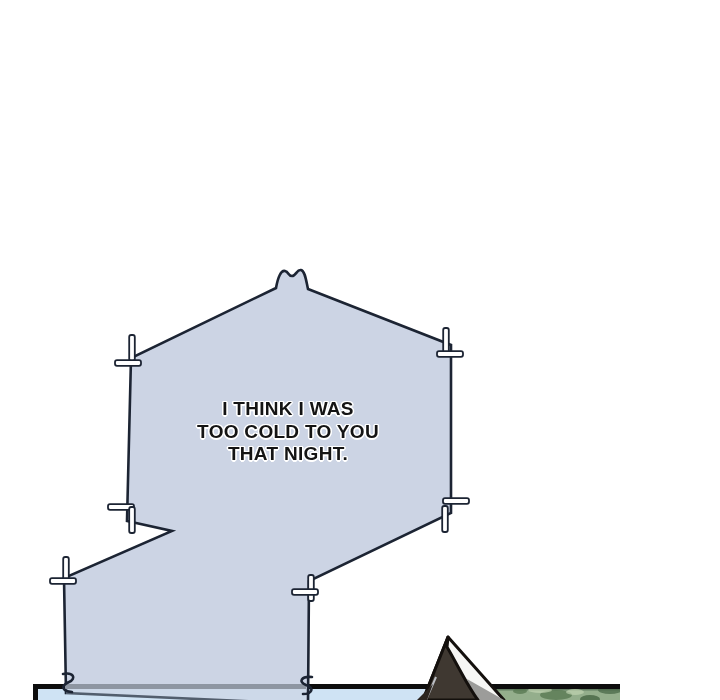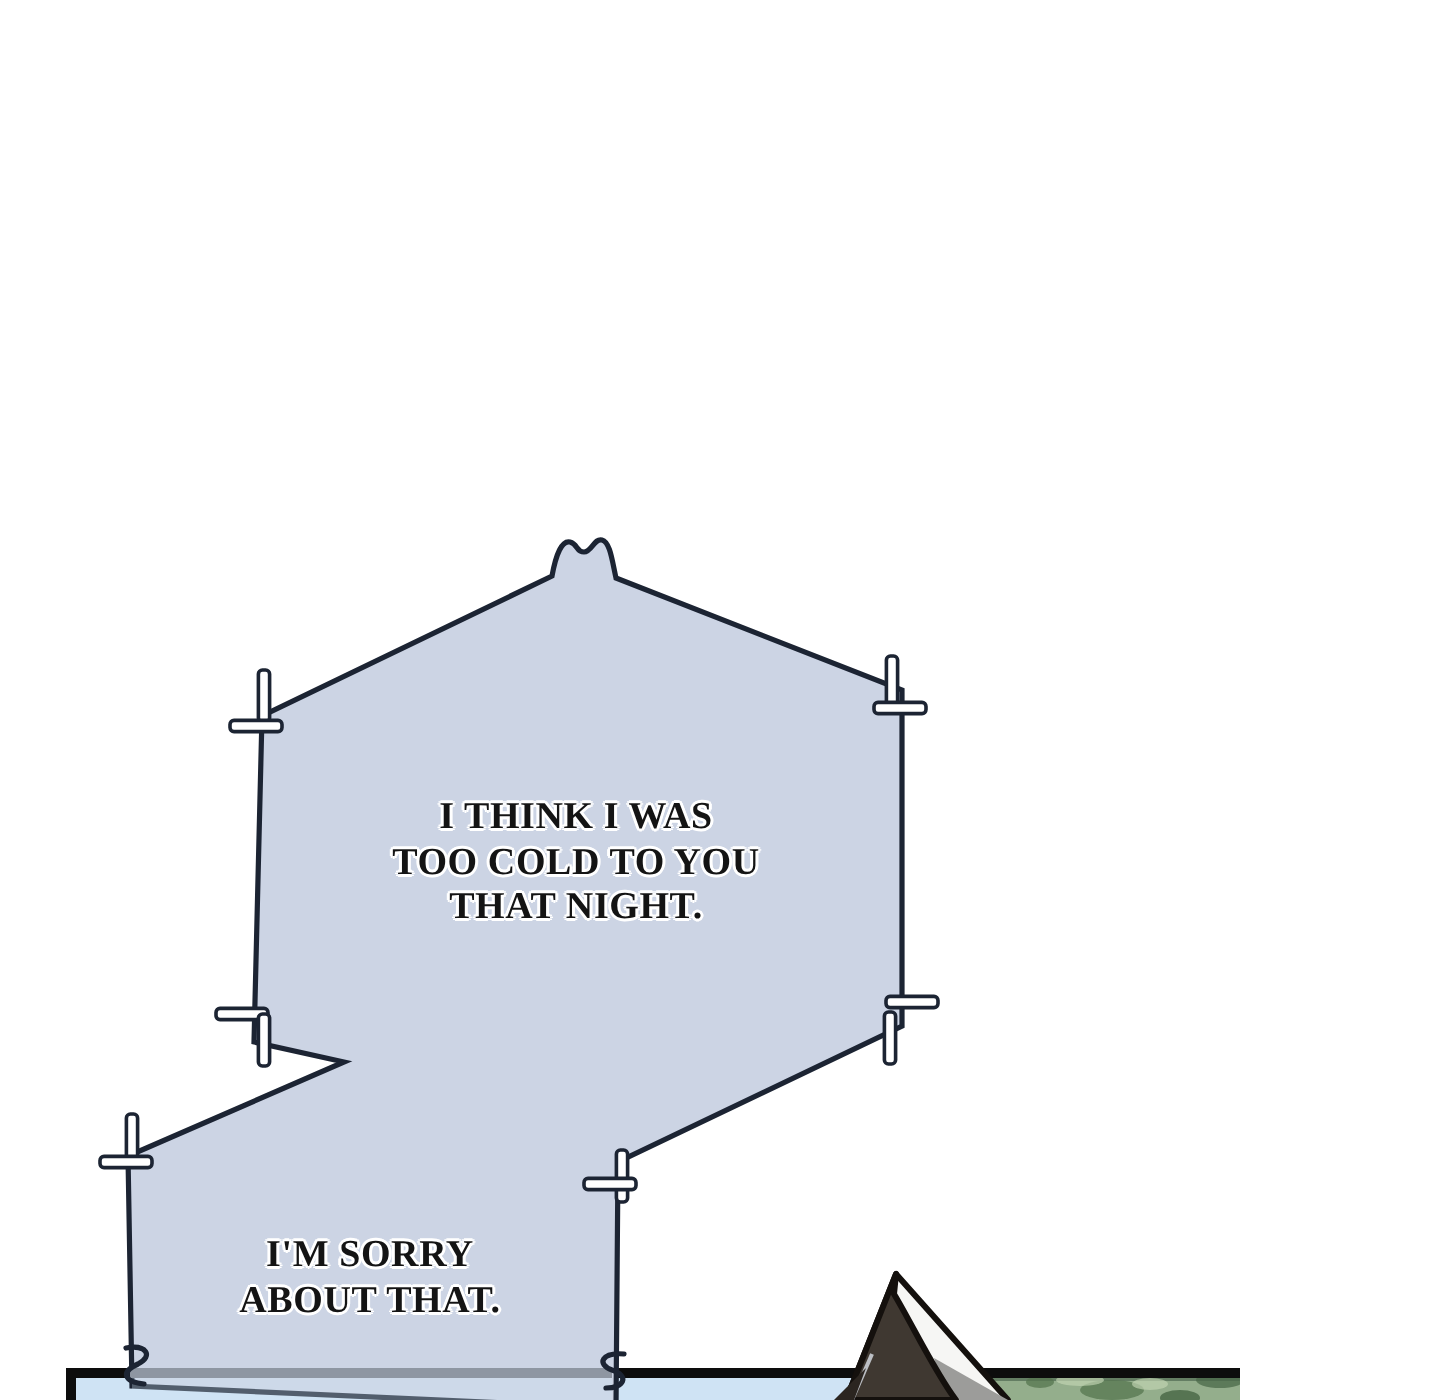--- a/index.html
+++ b/index.html
@@ -1,17 +1,17 @@
 <!DOCTYPE html>
 <html><head>
 <meta charset="utf-8">
 <style>
   html,body{margin:0;padding:0;background:#ffffff;}
   .stage{position:relative;width:620px;height:700px;background:#ffffff;overflow:hidden;
-         font-family:Liberation Serif, serif;}
+         font-family:Liberation Sans, sans-serif;}
   .artwork{position:absolute;left:0;top:0;}
 
   
   .bubble-path{stroke:#1c2433;stroke-width:2.6;stroke-linejoin:miter;}
   .stitch rect{fill:#ffffff;stroke:#1c2433;stroke-width:1.8;}
   .curl{fill:none;stroke:#1c2433;stroke-width:2.6;stroke-linecap:round;}
   .panel-frame{fill:none;stroke:#0d0d0d;stroke-width:5;}
   .tent-outline{stroke:#14100d;stroke-width:3;stroke-linejoin:round;}
   .fold-line{stroke:#c9cdd4;stroke-width:2;fill:none;opacity:.9;}
   .fd{opacity:.75;}
@@ -114,16 +114,14 @@
       <rect x="292" y="589.2" width="26" height="5.6" rx="2"></rect>
     </g>
 
     <path class="curl" d="M63,674 C73,672 77,678 69,682 C60,686 62,691 72,692"></path>
     <path class="curl" d="M312,677 C301,676 298,682 306,685 C315,688 312,694 303,694"></path>
   </svg>
 
   <div id="speech1" class="speech-text">I THINK I WAS
 TOO COLD TO YOU
 THAT NIGHT.</div>
-  <div id="speech2" class="speech-text">I'M SORRY
-ABOUT THAT.</div>
 
 </div>
 
 </body></html>

